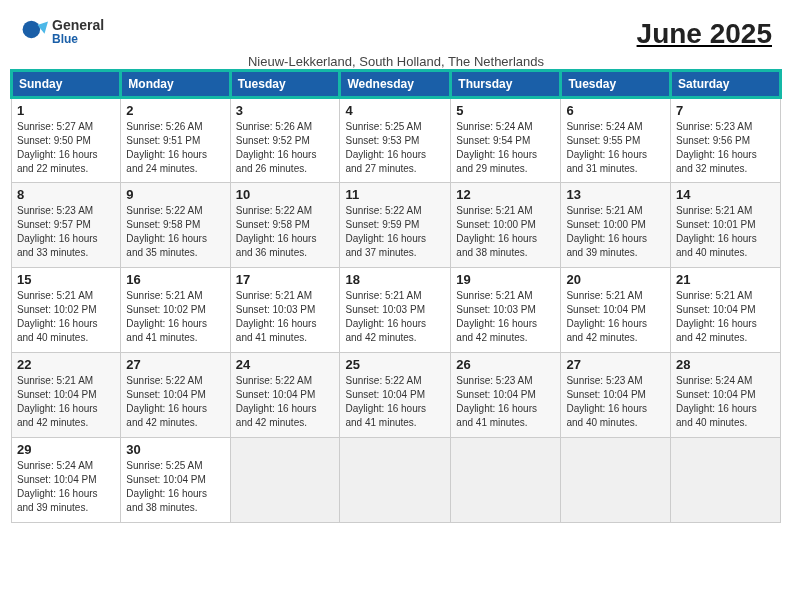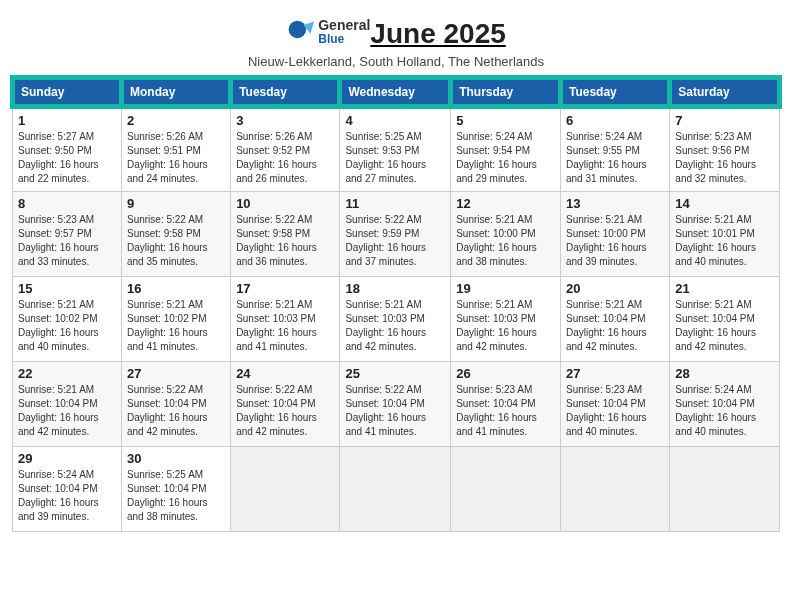--- a/index.html
+++ b/index.html
@@ -5,21 +5,21 @@
     * { box-sizing: border-box; margin: 0; padding: 0; }
     body {
       font-family: Arial, sans-serif;
       background: #fff;
       width: 792px;
       min-height: 612px;
       padding: 10px;
     }
     .header {
       display: flex;
-      justify-content: center;
+      justify-content: space-between;
       align-items: flex-start;
       margin-bottom: 4px;
       padding: 8px 10px 0 10px;
     }
     .logo {
       display: flex;
       align-items: center;
       gap: 4px;
     }
     .logo-text {
@@ -47,35 +47,34 @@
     }
     .month-title {
       font-size: 28px;
       font-weight: bold;
       color: #222;
     }
     .location-title {
       font-size: 13px;
       color: #444;
       text-align: center;
-      margin-bottom: 6px;
     }
     .calendar {
       width: 100%;
       border-collapse: collapse;
       font-size: 10.5px;
     }
     .calendar th {
       background-color: #1a5fa8;
       color: #fff;
       text-align: left;
       padding: 5px 6px;
       font-size: 12px;
       font-weight: bold;
-      border: 5px solid #14b8a6;
+      border: 3px solid #14b8a6;
     }
     .calendar td {
       border: 1px solid #ccc;
       vertical-align: top;
       padding: 4px 5px;
       width: 113px;
       min-height: 80px;
       background: #fff;
     }
     .calendar tr:nth-child(even) td {

